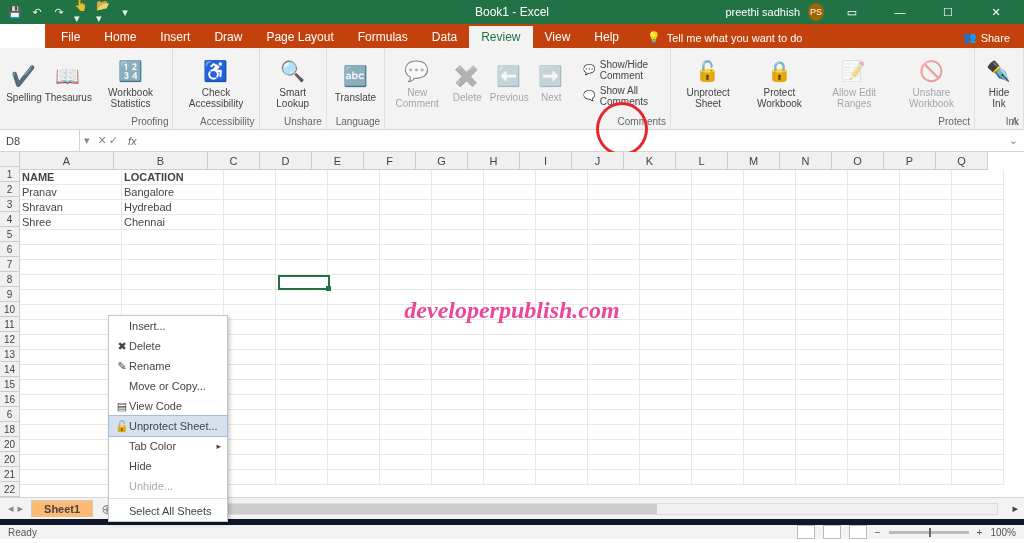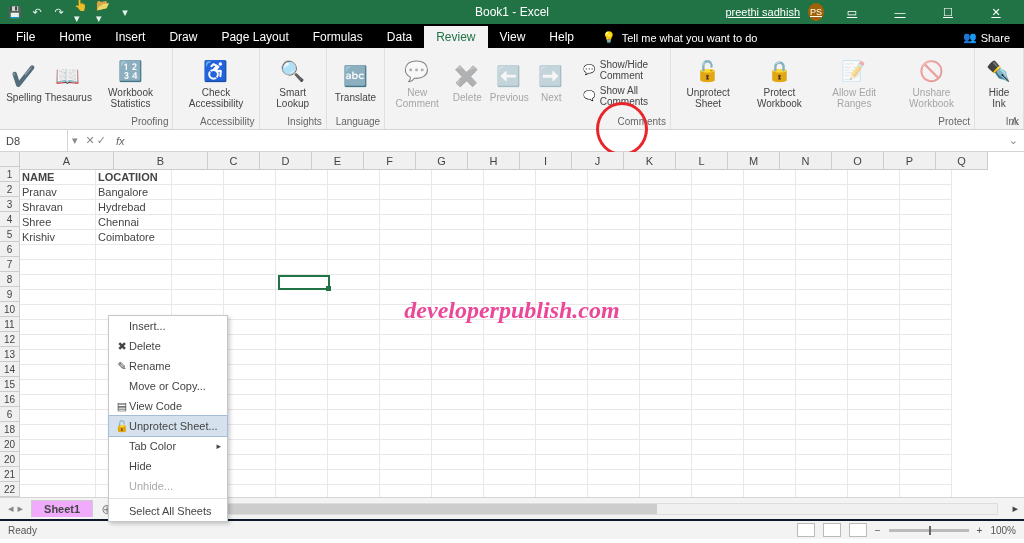--- a/index.html
+++ b/index.html
@@ -3,26 +3,26 @@
   <meta charset="utf-8">
   <style>
     * { margin: 0; padding: 0; box-sizing: border-box; font-family: 'Segoe UI', Tahoma, sans-serif; }
     body { width: 1024px; height: 543px; overflow: hidden; background: #fff; font-size: 11px; color: #444; position: relative; }
     
     
     .titlebar { height: 24px; background: #217346; display: flex; align-items: center; color: #fff; position: relative; }
     .qat { display: flex; align-items: center; gap: 8px; padding: 0 8px; }
     .qat-icon { width: 14px; height: 14px; display: flex; align-items: center; justify-content: center; opacity: 0.9; }
     .title-center { position: absolute; left: 50%; transform: translateX(-50%); font-size: 12px; }
-    .title-right { margin-left: auto; display: flex; align-items: center; gap: 8px; padding-right: 8px; text-decoration: underline; }
+    .title-right { margin-left: auto; display: flex; align-items: center; gap: 8px; padding-right: 8px; }
     .avatar { width: 16px; height: 18px; border-radius: 50%; background: #a16207; display: flex; align-items: center; justify-content: center; font-size: 9px; }
     .win-btn { width: 40px; height: 24px; display: flex; align-items: center; justify-content: center; }
     
     
-    .menutabs { height: 24px; background: #000000; display: flex; align-items: flex-end; color: #fff; padding-left: 4px; }
+    .menutabs { height: 24px; background: #c2410c; display: flex; align-items: flex-end; color: #fff; padding-left: 4px; margin-left: 45px; }
     .menutab { padding: 4px 12px; font-size: 12px; cursor: pointer; }
     .menutab.active { background: #f3f3f3; color: #217346; }
     .tellme { margin-left: 8px; padding: 4px 8px; display: flex; align-items: center; gap: 6px; }
     .share { margin-left: auto; padding: 4px 14px; display: flex; align-items: center; gap: 4px; }
     
     
     .ribbon { height: 82px; background: #f3f3f3; border-bottom: 1px solid #d4d4d4; display: flex; position: relative; }
     .rgroup { display: flex; flex-direction: column; padding: 2px 4px 0; border-right: 1px solid #e0e0e0; }
     .rgroup-body { flex: 1; display: flex; align-items: center; gap: 2px; }
     .rgroup-label { text-align: right; font-size: 10px; color: #666; padding: 1px 0 2px; }
@@ -30,65 +30,65 @@
     .rbtn.disabled { opacity: 0.45; }
     .rbtn-icon { width: 28px; height: 28px; display: flex; align-items: center; justify-content: center; font-size: 20px; }
     .rbtn-label { font-size: 10px; text-align: center; line-height: 1.1; }
     .rbtn-sm { display: flex; align-items: center; gap: 4px; padding: 1px 4px; font-size: 10px; }
     .comments-small { display: flex; flex-direction: column; gap: 2px; padding-left: 6px; }
     .circle-highlight { position: absolute; border: 3px solid #e8252a; border-radius: 50%; width: 52px; height: 54px; left: 596px; top: 54px; pointer-events: none; }
     .collapse-ribbon { position: absolute; right: 6px; bottom: 2px; font-size: 10px; color: #666; }
     
     
     .formulabar { height: 22px; border-bottom: 1px solid #d4d4d4; display: flex; align-items: center; background: #fff; }
-    .namebox { width: 68px; border-right: 1px solid #d4d4d4; padding: 0 6px; font-size: 11px; height: 100%; display: flex; align-items: center; }
+    .namebox { width: 80px; border-right: 1px solid #d4d4d4; padding: 0 6px; font-size: 11px; height: 100%; display: flex; align-items: center; }
     .namebox-dd { padding: 0 4px; color: #888; }
     .fx-btns { display: flex; gap: 2px; padding: 0 4px; color: #888; }
     .fx-label { font-style: italic; padding: 0 6px; color: #666; }
     .formula-input { flex: 1; height: 100%; border: none; outline: none; padding: 0 4px; }
     .formula-expand { padding: 0 6px; color: #888; }
     
     
     .grid-area { display: flex; height: 345px; background: #fff; position: relative; }
     .corner { width: 20px; height: 18px; background: #f0f0f0; border-right: 1px solid #ccc; border-bottom: 1px solid #ccc; }
     .col-headers { display: flex; height: 18px; }
     .col-h { width: 52px; background: #f0f0f0; border-right: 1px solid #ccc; border-bottom: 1px solid #ccc; text-align: center; font-size: 11px; line-height: 18px; color: #444; }
     .col-h.wide { width: 94px; }
     .row-headers { width: 20px; }
     .row-h { height: 15px; background: #f0f0f0; border-right: 1px solid #ccc; border-bottom: 1px solid #ccc; text-align: center; font-size: 10px; line-height: 15px; color: #444; }
     .cells { position: relative; }
     .cell-row { display: flex; height: 15px; }
     .cell { width: 52px; border-right: 1px solid #e8e8e8; border-bottom: 1px solid #e8e8e8; padding: 0 2px; font-size: 11px; line-height: 15px; overflow: hidden; white-space: nowrap; }
-    .cell.wide { width: 76px; }
+    .cell.wide { width: 102px; }
     .cell.bold { font-weight: bold; }
     .active-cell { position: absolute; border: 2px solid #217346; background: #fff; width: 52px; height: 15px; left: 258px; top: 105px; pointer-events: none; }
     .active-cell::after { content: ''; position: absolute; right: -3px; bottom: -3px; width: 5px; height: 5px; background: #217346; }
     
     .watermark { position: absolute; left: 50%; top: 145px; transform: translateX(-50%); font-family: 'Comic Sans MS', cursive; font-weight: bold; font-style: italic; font-size: 24px; color: #ec4899; pointer-events: none; }
     
     
     .ctx-menu { position: absolute; left: 108px; top: 315px; width: 120px; background: #fff; border: 1px solid #c6c6c6; box-shadow: 2px 2px 4px rgba(0,0,0,0.2); z-index: 100; }
     .ctx-item { display: flex; align-items: center; padding: 3px 6px; font-size: 11px; color: #444; }
     .ctx-item.disabled { color: #aaa; }
     .ctx-item.highlight { background: #d5e2ee; border: 1px solid #a6bdd8; margin: -1px; }
     .ctx-item.submenu::after { content: '▸'; margin-left: auto; font-size: 9px; }
     .ctx-icon { width: 14px; height: 14px; display: flex; align-items: center; justify-content: center; font-size: 11px; }
     .ctx-sep { height: 1px; background: #e0e0e0; margin: 2px 0; }
     
     
     .sheettabs { height: 22px; border-top: 1px solid #d4d4d4; display: flex; align-items: center; background: #f3f3f3; }
     .sheet-nav { display: flex; gap: 4px; padding: 0 8px; color: #888; }
-    .sheet-tab { padding: 2px 12px; background: #f0abfc; border: 1px solid #ccc; border-bottom: none; font-size: 11px; font-weight: bold; }
+    .sheet-tab { padding: 2px 12px; background: #fdba74; border: 1px solid #ccc; border-bottom: none; font-size: 11px; font-weight: bold; }
     .sheet-add { padding: 0 8px; color: #888; font-size: 14px; }
     .hscroll { flex: 1; display: flex; align-items: center; padding: 0 6px; }
     .hscroll-track { flex: 1; height: 12px; background: #f0f0f0; border: 1px solid #ddd; position: relative; margin: 0 14px; }
     .hscroll-thumb { position: absolute; left: 0; width: 60%; height: 100%; background: #cdcdcd; }
     
     
-    .statusbar { height: 20px; background: #f3f3f3; border-top: 2px solid #0f172a; display: flex; align-items: center; padding: 0 8px; font-size: 10px; color: #555; gap: 11px; }
+    .statusbar { height: 20px; background: #f3f3f3; border-top: 6px solid #0f172a; display: flex; align-items: center; padding: 0 8px; font-size: 10px; color: #555; gap: 11px; }
     .status-right { margin-left: auto; display: flex; align-items: center; gap: 8px; }
     .view-btn { width: 18px; height: 14px; border: 1px solid #bbb; background: #fff; }
     .zoom-slider { width: 80px; height: 3px; background: #bbb; position: relative; }
     .zoom-slider::after { content: ''; position: absolute; left: 50%; top: -3px; width: 2px; height: 9px; background: #666; }
   </style>
 </head>
 <body>
 
 <div class="titlebar">
   <div class="qat">
@@ -161,21 +161,21 @@
     <div class="rgroup-label">Accessibility</div>
   </div>
   <div class="rgroup">
     <div class="rgroup-body">
       <div class="rbtn">
           <span class="rbtn-icon">🔍</span>
           <span class="rbtn-label">Smart
 Lookup</span>
         </div>
     </div>
-    <div class="rgroup-label">Insights</div>
+    <div class="rgroup-label">Unshare</div>
   </div>
   <div class="rgroup">
     <div class="rgroup-body">
       <div class="rbtn">
           <span class="rbtn-icon">🔤</span>
           <span class="rbtn-label">Translate</span>
         </div>
     </div>
     <div class="rgroup-label">Language</div>
   </div>
@@ -382,39 +382,20 @@
           <div class="cell"></div>
           <div class="cell"></div>
           <div class="cell"></div>
           <div class="cell"></div>
           <div class="cell"></div>
           <div class="cell"></div>
           <div class="cell"></div>
           <div class="cell"></div>
         </div>
         <div class="cell-row">
-          <div class="cell wide">Krishiv</div>
-          <div class="cell wide">Coimbatore</div>
-          <div class="cell"></div>
-          <div class="cell"></div>
-          <div class="cell"></div>
-          <div class="cell"></div>
-          <div class="cell"></div>
-          <div class="cell"></div>
-          <div class="cell"></div>
-          <div class="cell"></div>
-          <div class="cell"></div>
-          <div class="cell"></div>
-          <div class="cell"></div>
-          <div class="cell"></div>
-          <div class="cell"></div>
-          <div class="cell"></div>
-          <div class="cell"></div>
-        </div>
-        <div class="cell-row">
           <div class="cell wide"></div>
           <div class="cell wide"></div>
           <div class="cell"></div>
           <div class="cell"></div>
           <div class="cell"></div>
           <div class="cell"></div>
           <div class="cell"></div>
           <div class="cell"></div>
           <div class="cell"></div>
           <div class="cell"></div>

